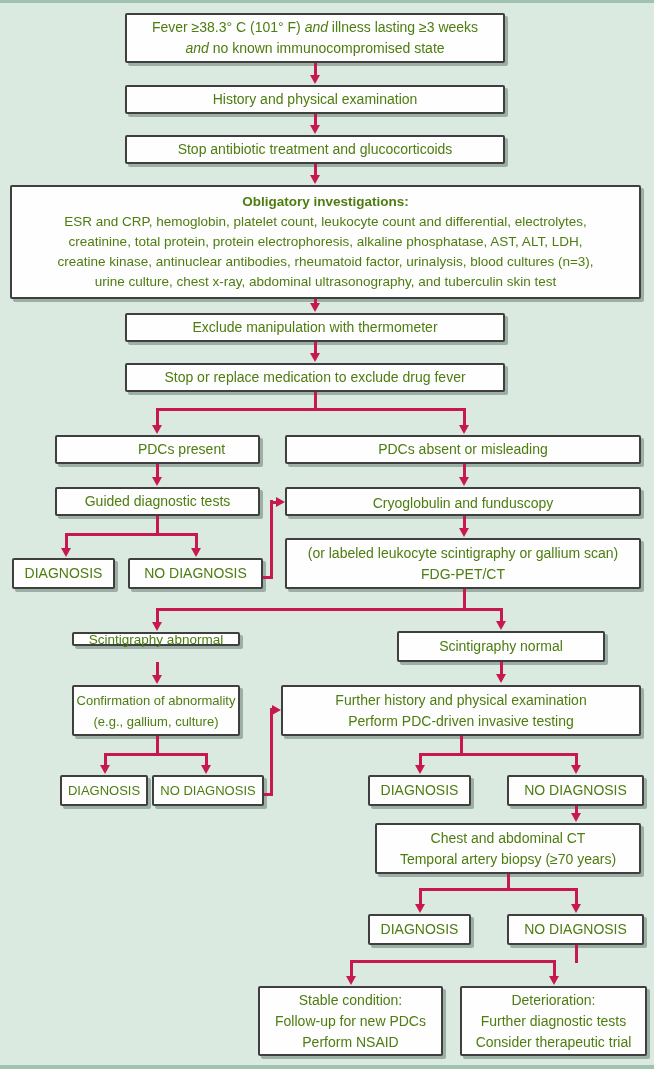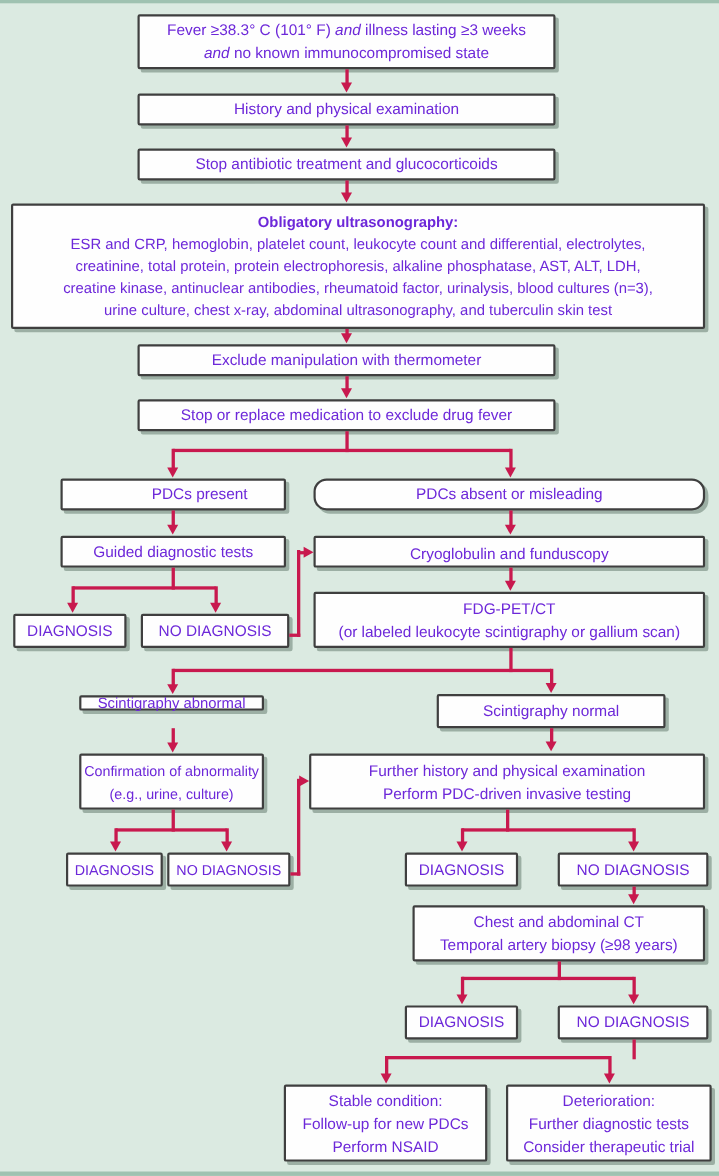--- a/index.html
+++ b/index.html
@@ -7,21 +7,21 @@
     position:relative;width:654px;height:1069px;overflow:hidden;
     background:#dbeae1;
     font-family:"Liberation Sans", sans-serif;
   }
   .edge-strip{position:absolute;left:0;width:654px;background:#9fc2b1;}
   .node{
     position:absolute;box-sizing:border-box;
     background:#fefefe;border:2px solid #3f3f3f;border-radius:2px;
     box-shadow:3px 3px 0 #9cafa4;
     display:flex;flex-direction:column;justify-content:center;align-items:center;
-    text-align:center;color:#6d28d9;font-size:14px;line-height:21px;
+    text-align:center;color:#4d7c0f;font-size:14px;line-height:21px;
   }
   .node .ln{width:100%;}
   .node .i{font-style:italic;}
   .node .b{font-weight:bold;}
   .seg{position:absolute;background:#c8194e;}
   .head-down{
     position:absolute;width:0;height:0;
     border-left:5.5px solid transparent;border-right:5.5px solid transparent;
     border-top:9px solid #c8194e;
   }
@@ -41,83 +41,83 @@
       <div class="ln"><span>Fever ≥38.3° C (101° F) </span><span class="i">and</span><span> illness lasting ≥3 weeks</span></div>
       <div class="ln"><span class="i">and</span><span> no known immunocompromised state</span></div>
     </div>
     <div class="node" style="left: 125px; top: 135px; width: 380px; height: 29px;">
       <div class="ln"><span>Stop antibiotic treatment and glucocorticoids</span></div>
     </div>
     <div class="node" style="left: 125px; top: 85px; width: 380px; height: 29px;">
       <div class="ln"><span>History and physical examination</span></div>
     </div>
     <div class="node" style="left: 10px; top: 185px; width: 631px; height: 114px; font-size: 13.5px; line-height: 20px;">
-      <div class="ln"><span class="b">Obligatory ultrasonography:</span></div>
+      <div class="ln"><span class="b">Obligatory investigations:</span></div>
       <div class="ln"><span>ESR and CRP, hemoglobin, platelet count, leukocyte count and differential, electrolytes,</span></div>
       <div class="ln"><span>creatinine, total protein, protein electrophoresis, alkaline phosphatase, AST, ALT, LDH,</span></div>
       <div class="ln"><span>creatine kinase, antinuclear antibodies, rheumatoid factor, urinalysis, blood cultures (n=3),</span></div>
       <div class="ln"><span>urine culture, chest x-ray, abdominal ultrasonography, and tuberculin skin test</span></div>
     </div>
     <div class="node" style="left: 125px; top: 313px; width: 380px; height: 29px;">
       <div class="ln"><span>Exclude manipulation with thermometer</span></div>
     </div>
     <div class="node" style="left: 125px; top: 363px; width: 380px; height: 29px;">
       <div class="ln"><span>Stop or replace medication to exclude drug fever</span></div>
     </div>
     <div class="node" style="left: 55px; top: 435px; width: 205px; height: 29px; padding-left: 48px;">
       <div class="ln"><span>PDCs present</span></div>
     </div>
-    <div class="node" style="left: 285px; top: 435px; width: 356px; height: 29px; border-radius: 12px;">
+    <div class="node" style="left: 285px; top: 435px; width: 356px; height: 29px;">
       <div class="ln"><span>PDCs absent or misleading</span></div>
     </div>
     <div class="node" style="left: 55px; top: 487px; width: 205px; height: 29px;">
       <div class="ln"><span>Guided diagnostic tests</span></div>
     </div>
     <div class="node" style="left: 285px; top: 487px; width: 356px; height: 29px; justify-content: flex-end;">
       <div class="ln"><span>Cryoglobulin and funduscopy</span></div>
     </div>
     <div class="node" style="left: 12px; top: 558px; width: 103px; height: 31px;">
       <div class="ln"><span>DIAGNOSIS</span></div>
     </div>
     <div class="node" style="left: 128px; top: 558px; width: 135px; height: 31px;">
       <div class="ln"><span>NO DIAGNOSIS</span></div>
     </div>
     <div class="node" style="left: 285px; top: 538px; width: 356px; height: 51px;">
+      <div class="ln"><span>(or labeled leukocyte scintigraphy or gallium scan)</span></div>
       <div class="ln"><span>FDG-PET/CT</span></div>
-      <div class="ln"><span>(or labeled leukocyte scintigraphy or gallium scan)</span></div>
     </div>
     <div class="node" style="left: 72px; top: 632px; width: 168px; height: 14px; font-size: 13.5px;">
       <div class="ln"><span>Scintigraphy abnormal</span></div>
     </div>
     <div class="node" style="left: 397px; top: 631px; width: 208px; height: 31px;">
       <div class="ln"><span>Scintigraphy normal</span></div>
     </div>
     <div class="node" style="left: 72px; top: 685px; width: 168px; height: 51px; font-size: 13px;">
       <div class="ln"><span>Confirmation of abnormality</span></div>
-      <div class="ln"><span>(e.g., urine, culture)</span></div>
+      <div class="ln"><span>(e.g., gallium, culture)</span></div>
     </div>
     <div class="node" style="left: 281px; top: 685px; width: 360px; height: 51px;">
       <div class="ln"><span>Further history and physical examination</span></div>
       <div class="ln"><span>Perform PDC-driven invasive testing</span></div>
     </div>
     <div class="node" style="left: 60px; top: 775px; width: 88px; height: 31px; font-size: 13px;">
       <div class="ln"><span>DIAGNOSIS</span></div>
     </div>
     <div class="node" style="left: 152px; top: 775px; width: 112px; height: 31px; font-size: 13px;">
       <div class="ln"><span>NO DIAGNOSIS</span></div>
     </div>
     <div class="node" style="left: 368px; top: 775px; width: 103px; height: 31px;">
       <div class="ln"><span>DIAGNOSIS</span></div>
     </div>
     <div class="node" style="left: 507px; top: 775px; width: 137px; height: 31px;">
       <div class="ln"><span>NO DIAGNOSIS</span></div>
     </div>
     <div class="node" style="left: 375px; top: 823px; width: 266px; height: 51px;">
       <div class="ln"><span>Chest and abdominal CT</span></div>
-      <div class="ln"><span>Temporal artery biopsy (≥98 years)</span></div>
+      <div class="ln"><span>Temporal artery biopsy (≥70 years)</span></div>
     </div>
     <div class="node" style="left: 368px; top: 914px; width: 103px; height: 31px;">
       <div class="ln"><span>DIAGNOSIS</span></div>
     </div>
     <div class="node" style="left: 507px; top: 914px; width: 137px; height: 31px;">
       <div class="ln"><span>NO DIAGNOSIS</span></div>
     </div>
     <div class="node" style="left: 258px; top: 986px; width: 185px; height: 70px;">
       <div class="ln"><span>Stable condition:</span></div>
       <div class="ln"><span>Follow-up for new PDCs</span></div>

